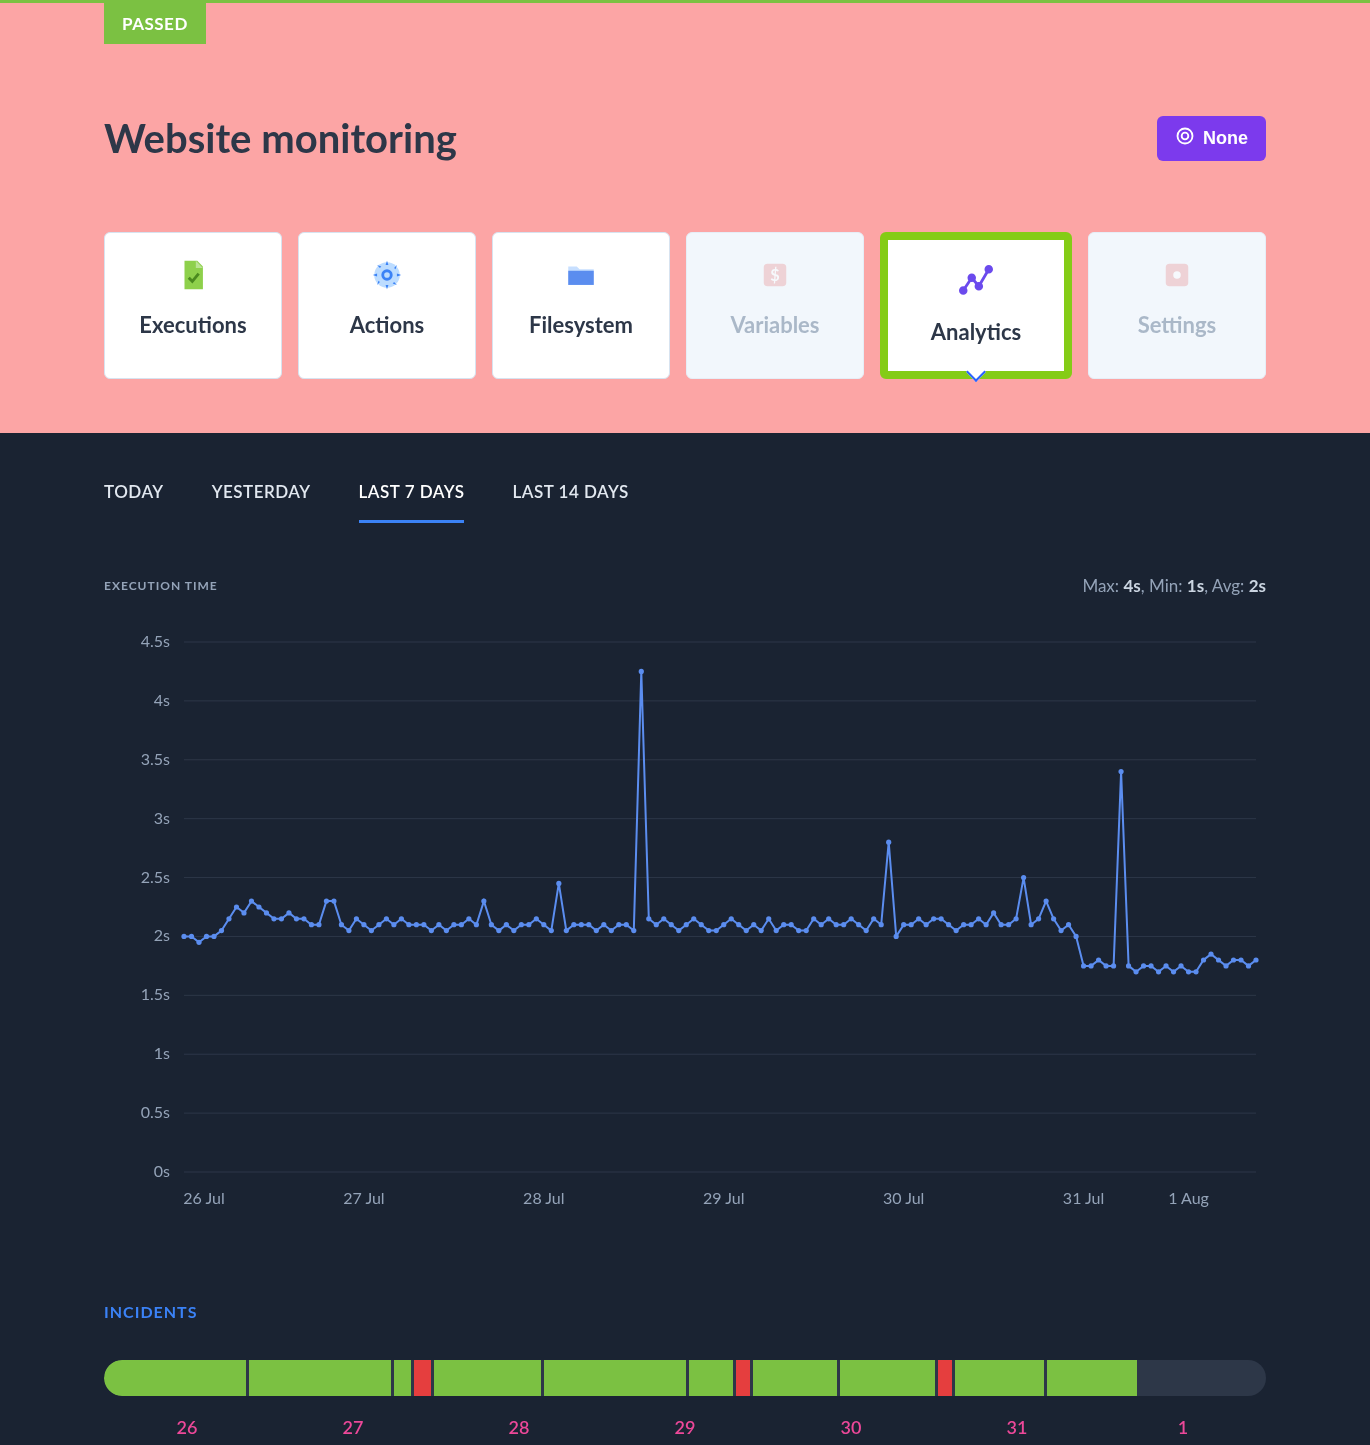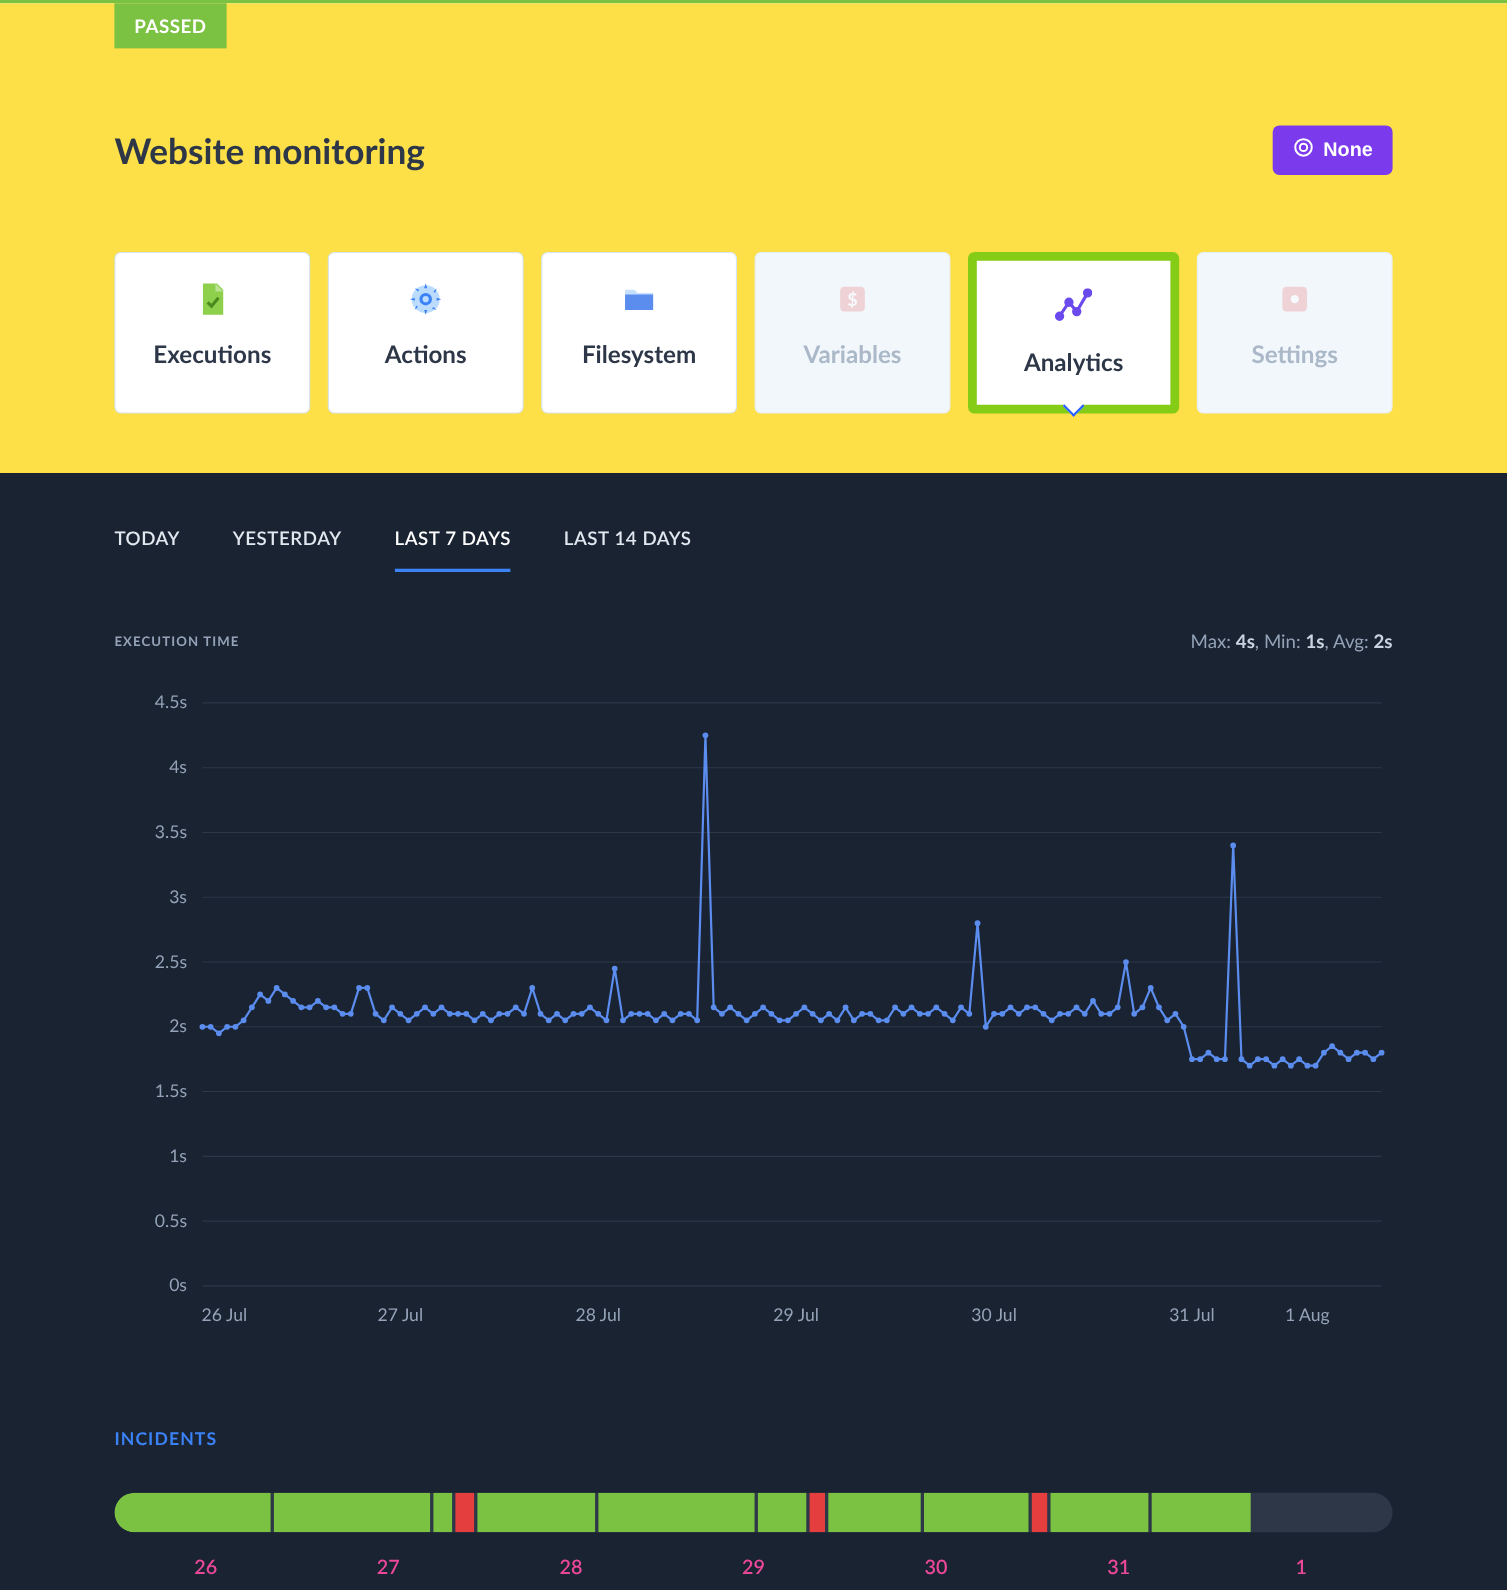--- a/index.html
+++ b/index.html
@@ -1,39 +1,39 @@
 <!DOCTYPE html>
 <html><head>
 <meta charset="utf-8">
 <style>
 * { margin: 0; padding: 0; box-sizing: border-box; }
 body { font-family: -apple-system, BlinkMacSystemFont, "Segoe UI", "Lato", Helvetica, Arial, sans-serif; background: #fff; width: 1370px; }
 
 .top-bar { height: 3px; background: #7bc142; width: 100%; }
 
-.header-section { padding: 0 104px; background: #fde047; }
+.header-section { padding: 0 104px; background: #fca5a5; }
 
 .status-badge {
   display: inline-block;
   background: #7bc142;
   color: #fff;
   font-weight: 700;
   font-size: 17px;
   padding: 10px 18px;
   letter-spacing: 0.5px;
 }
 
 .title-row {
   display: flex;
   justify-content: space-between;
   align-items: center;
   margin-top: 70px;
 }
 .page-title {
-  font-size: 32px;
+  font-size: 40px;
   font-weight: 700;
   color: #2d3748;
 }
 .none-btn {
   display: inline-flex;
   align-items: center;
   gap: 8px;
   background: #7c3aed;
   color: #fff;
   font-weight: 600;

